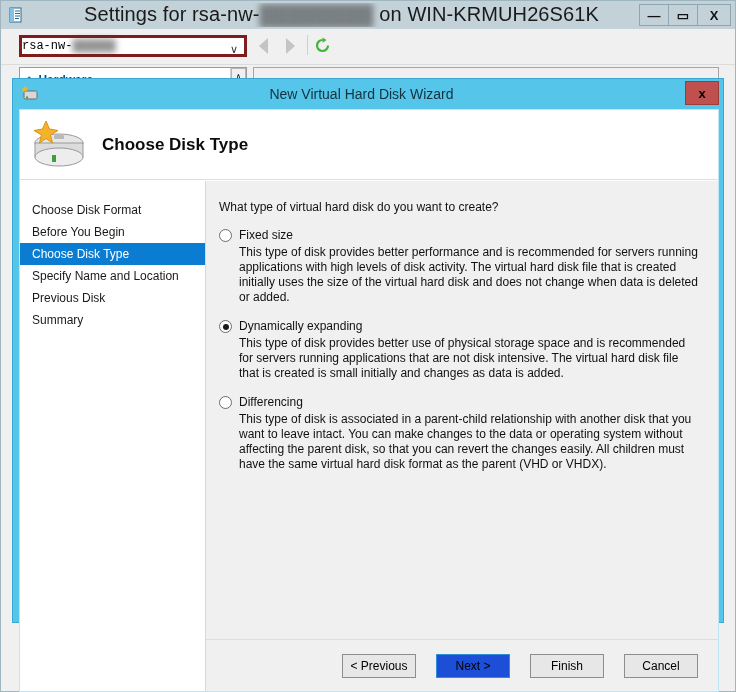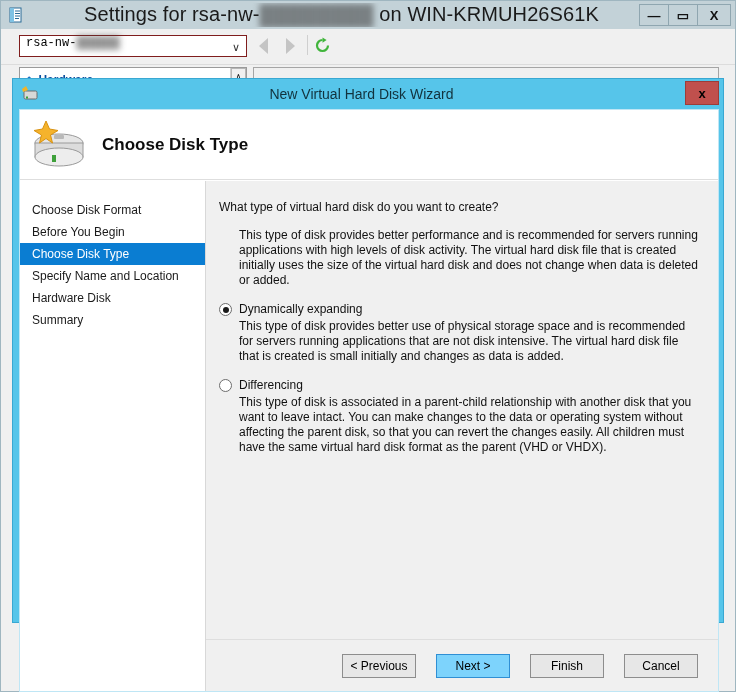--- a/index.html
+++ b/index.html
@@ -85,25 +85,24 @@
     width: 100%; height: 36px;
     background: #f0f0f0;
     border-bottom: 1px solid #dcdcdc;
     box-sizing: border-box;
   }
   #vm-select {
     position: absolute;
     left: 18px; top: 6px;
     width: 228px; height: 22px;
     background: #fff;
-    border: 1px solid #7f1d1d;
-    box-sizing: border-box;
-    display: flex;
-    align-items: flex-start;
-    padding-left: 6px;
+    border: 3px solid #7f1d1d;
+    box-sizing: border-box;
+    display: flex;
+    align-items: center;
     font-size: 12px;
     font-family: "Liberation Mono", monospace;
   }
   #vm-select .caret {
     position: absolute;
     right: 6px; top: 5px;
     font-size: 11px;
     color: #333;
     font-family: "Liberation Sans", sans-serif;
   }
@@ -427,21 +426,21 @@
     border: 1px solid #8d8d8d;
     font-size: 12px;
     color: #000;
     display: flex;
     align-items: center;
     justify-content: center;
     box-sizing: border-box;
   }
   .wbtn.focused {
     border: 1px solid #2f8fd4;
-    background: #7dd3fc;
+    background: #1d4ed8;
   }
 </style>
 </head>
 <body>
 
 <div id="settings-window">
 
   <div id="settings-titlebar">
     <div id="settings-title-icon">
       <svg width="16" height="16" viewBox="0 0 16 16">
@@ -541,27 +540,31 @@
       <div id="wizard-header-title">Choose Disk Type</div>
     </div>
 
     <div id="wizard-main">
 
       <div id="wizard-nav">
         <div class="nav-item">Choose Disk Format</div>
         <div class="nav-item">Before You Begin</div>
         <div class="nav-item selected">Choose Disk Type</div>
         <div class="nav-item">Specify Name and Location</div>
-        <div class="nav-item">Hardware Disk</div>
+        <div class="nav-item">Previous Disk</div>
         <div class="nav-item">Summary</div>
       </div>
 
       <div id="wizard-content">
         <div id="content-question">What type of virtual hard disk do you want to create?</div>
 
+        <div class="opt-row">
+          <span class="radio"></span>
+          <span class="opt-label">Fixed size</span>
+        </div>
         <div class="opt-desc">This type of disk provides better performance and is recommended for servers running applications with high levels of disk activity. The virtual hard disk file that is created initially uses the size of the virtual hard disk and does not change when data is deleted or added.</div>
 
         <div class="opt-row">
           <span class="radio checked"></span>
           <span class="opt-label">Dynamically expanding</span>
         </div>
         <div class="opt-desc">This type of disk provides better use of physical storage space and is recommended for servers running applications that are not disk intensive. The virtual hard disk file that is created is small initially and changes as data is added.</div>
 
         <div class="opt-row">
           <span class="radio"></span>

